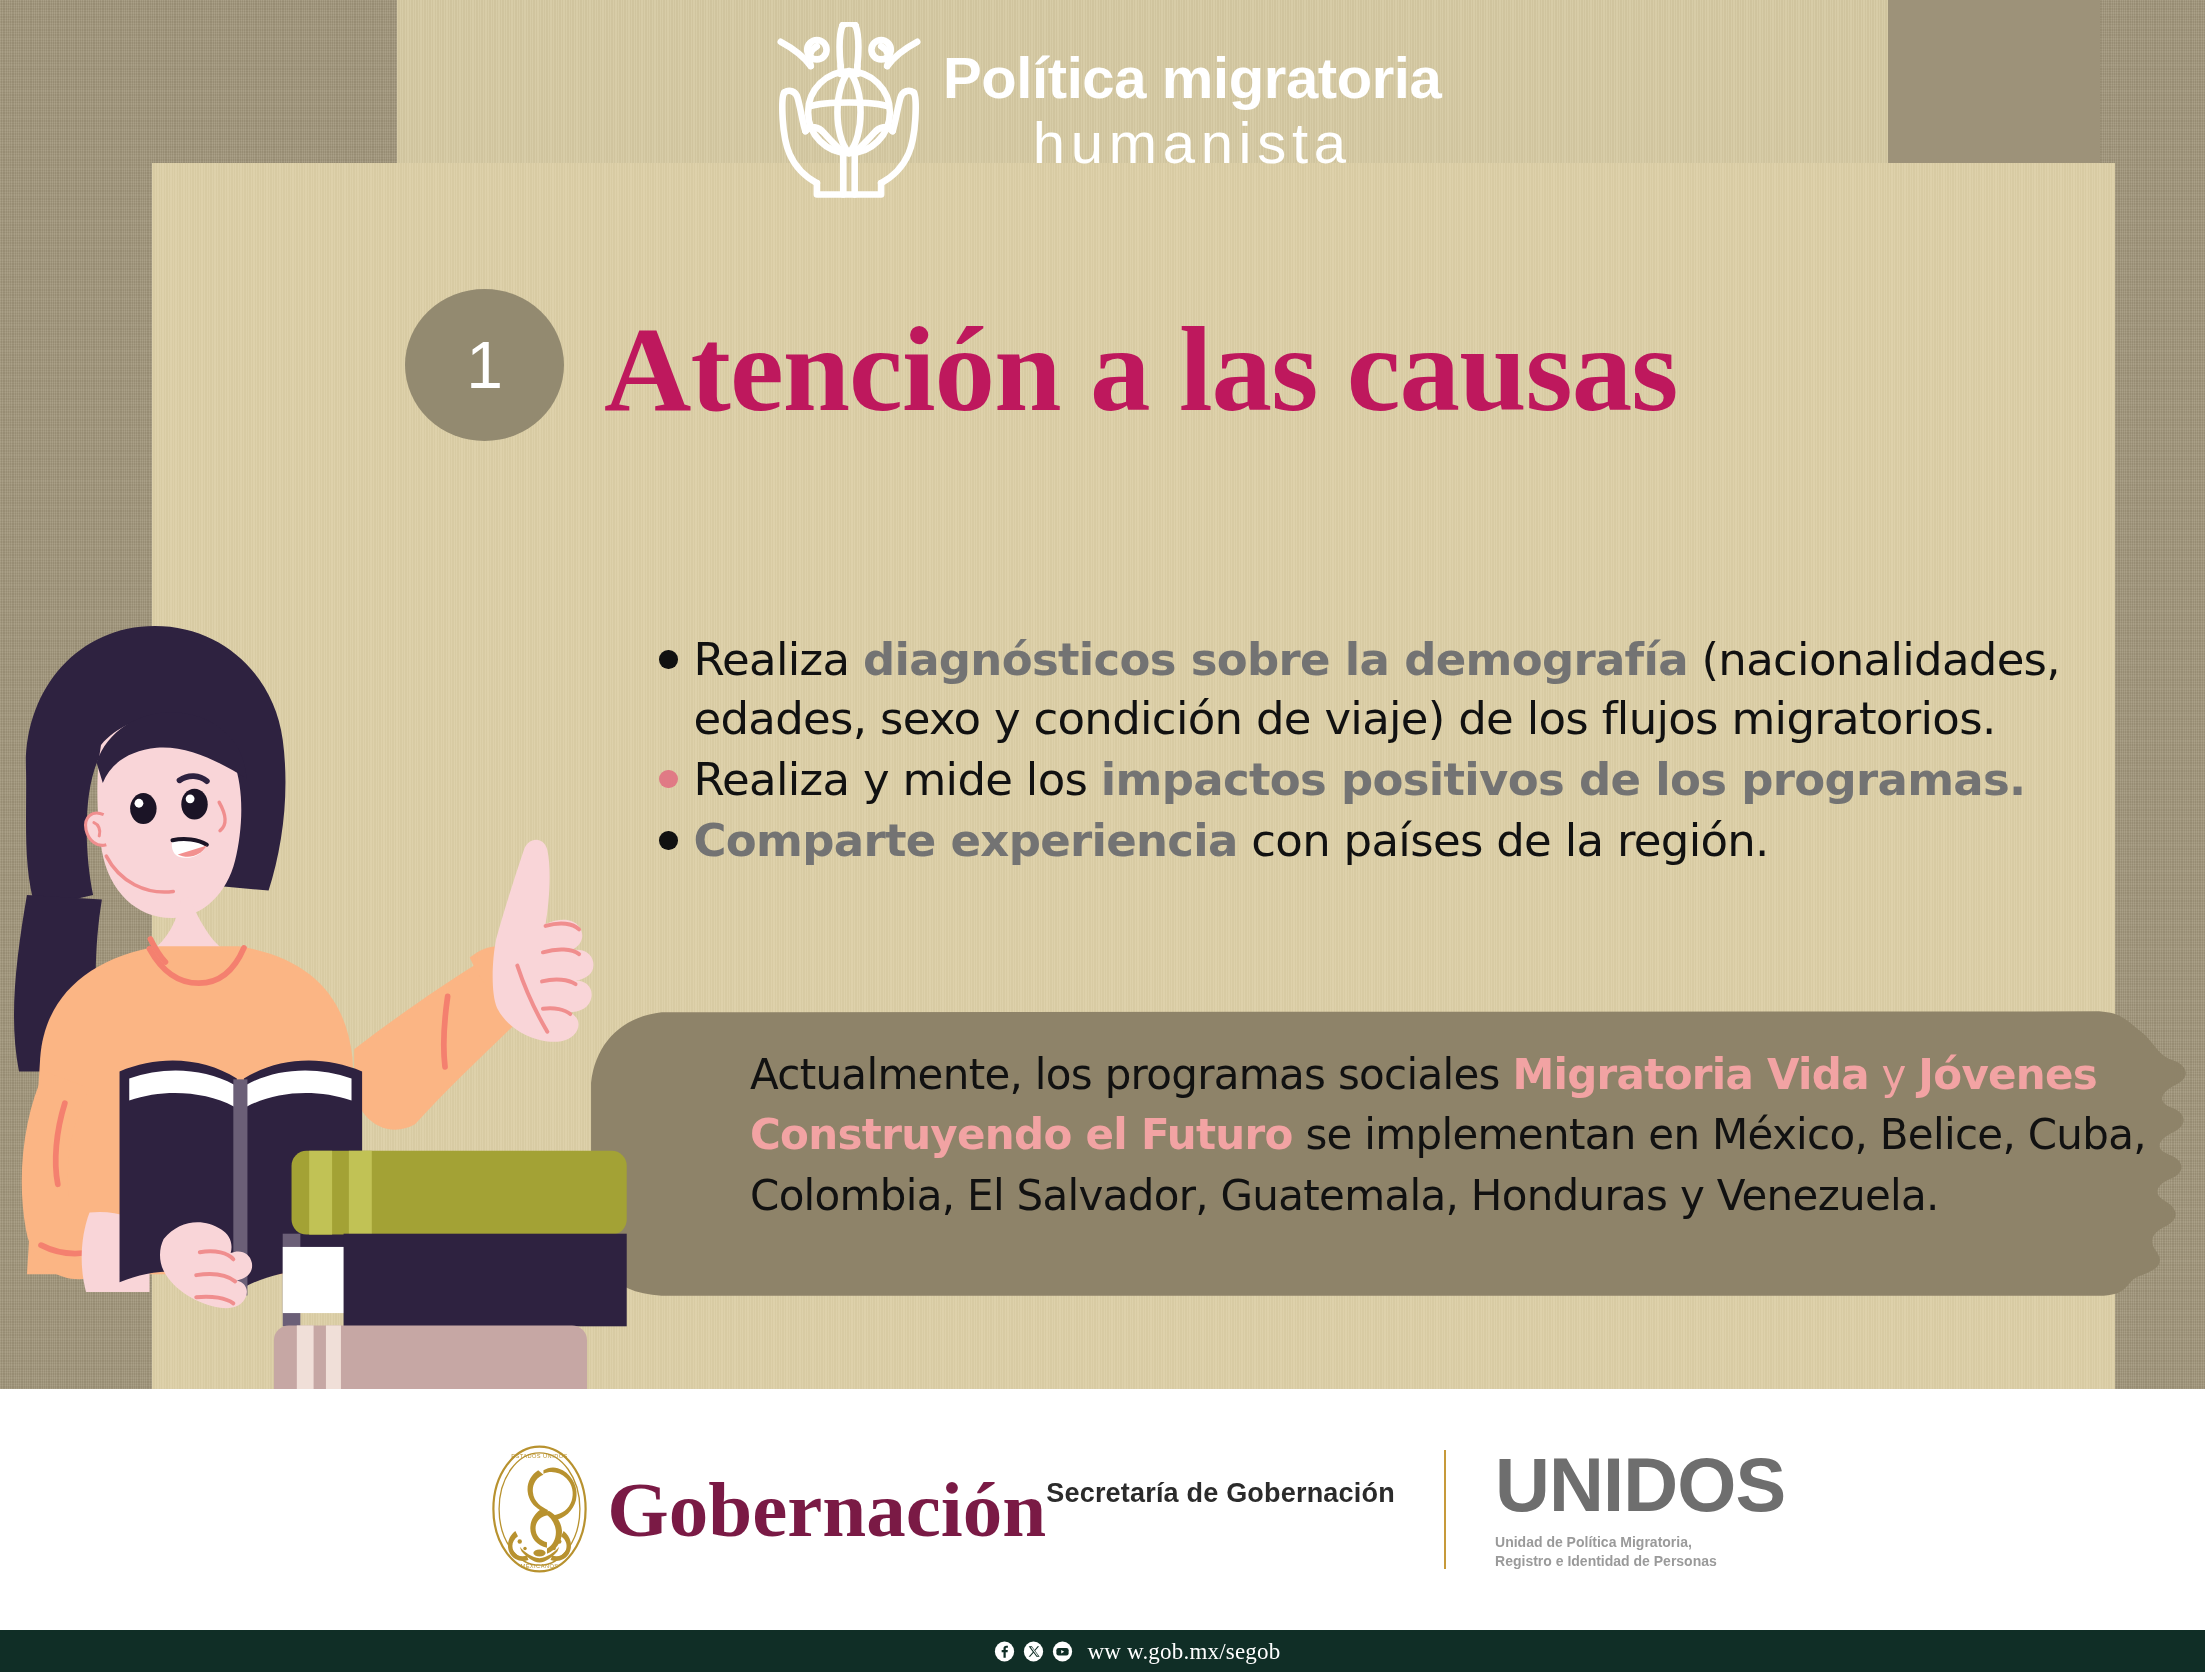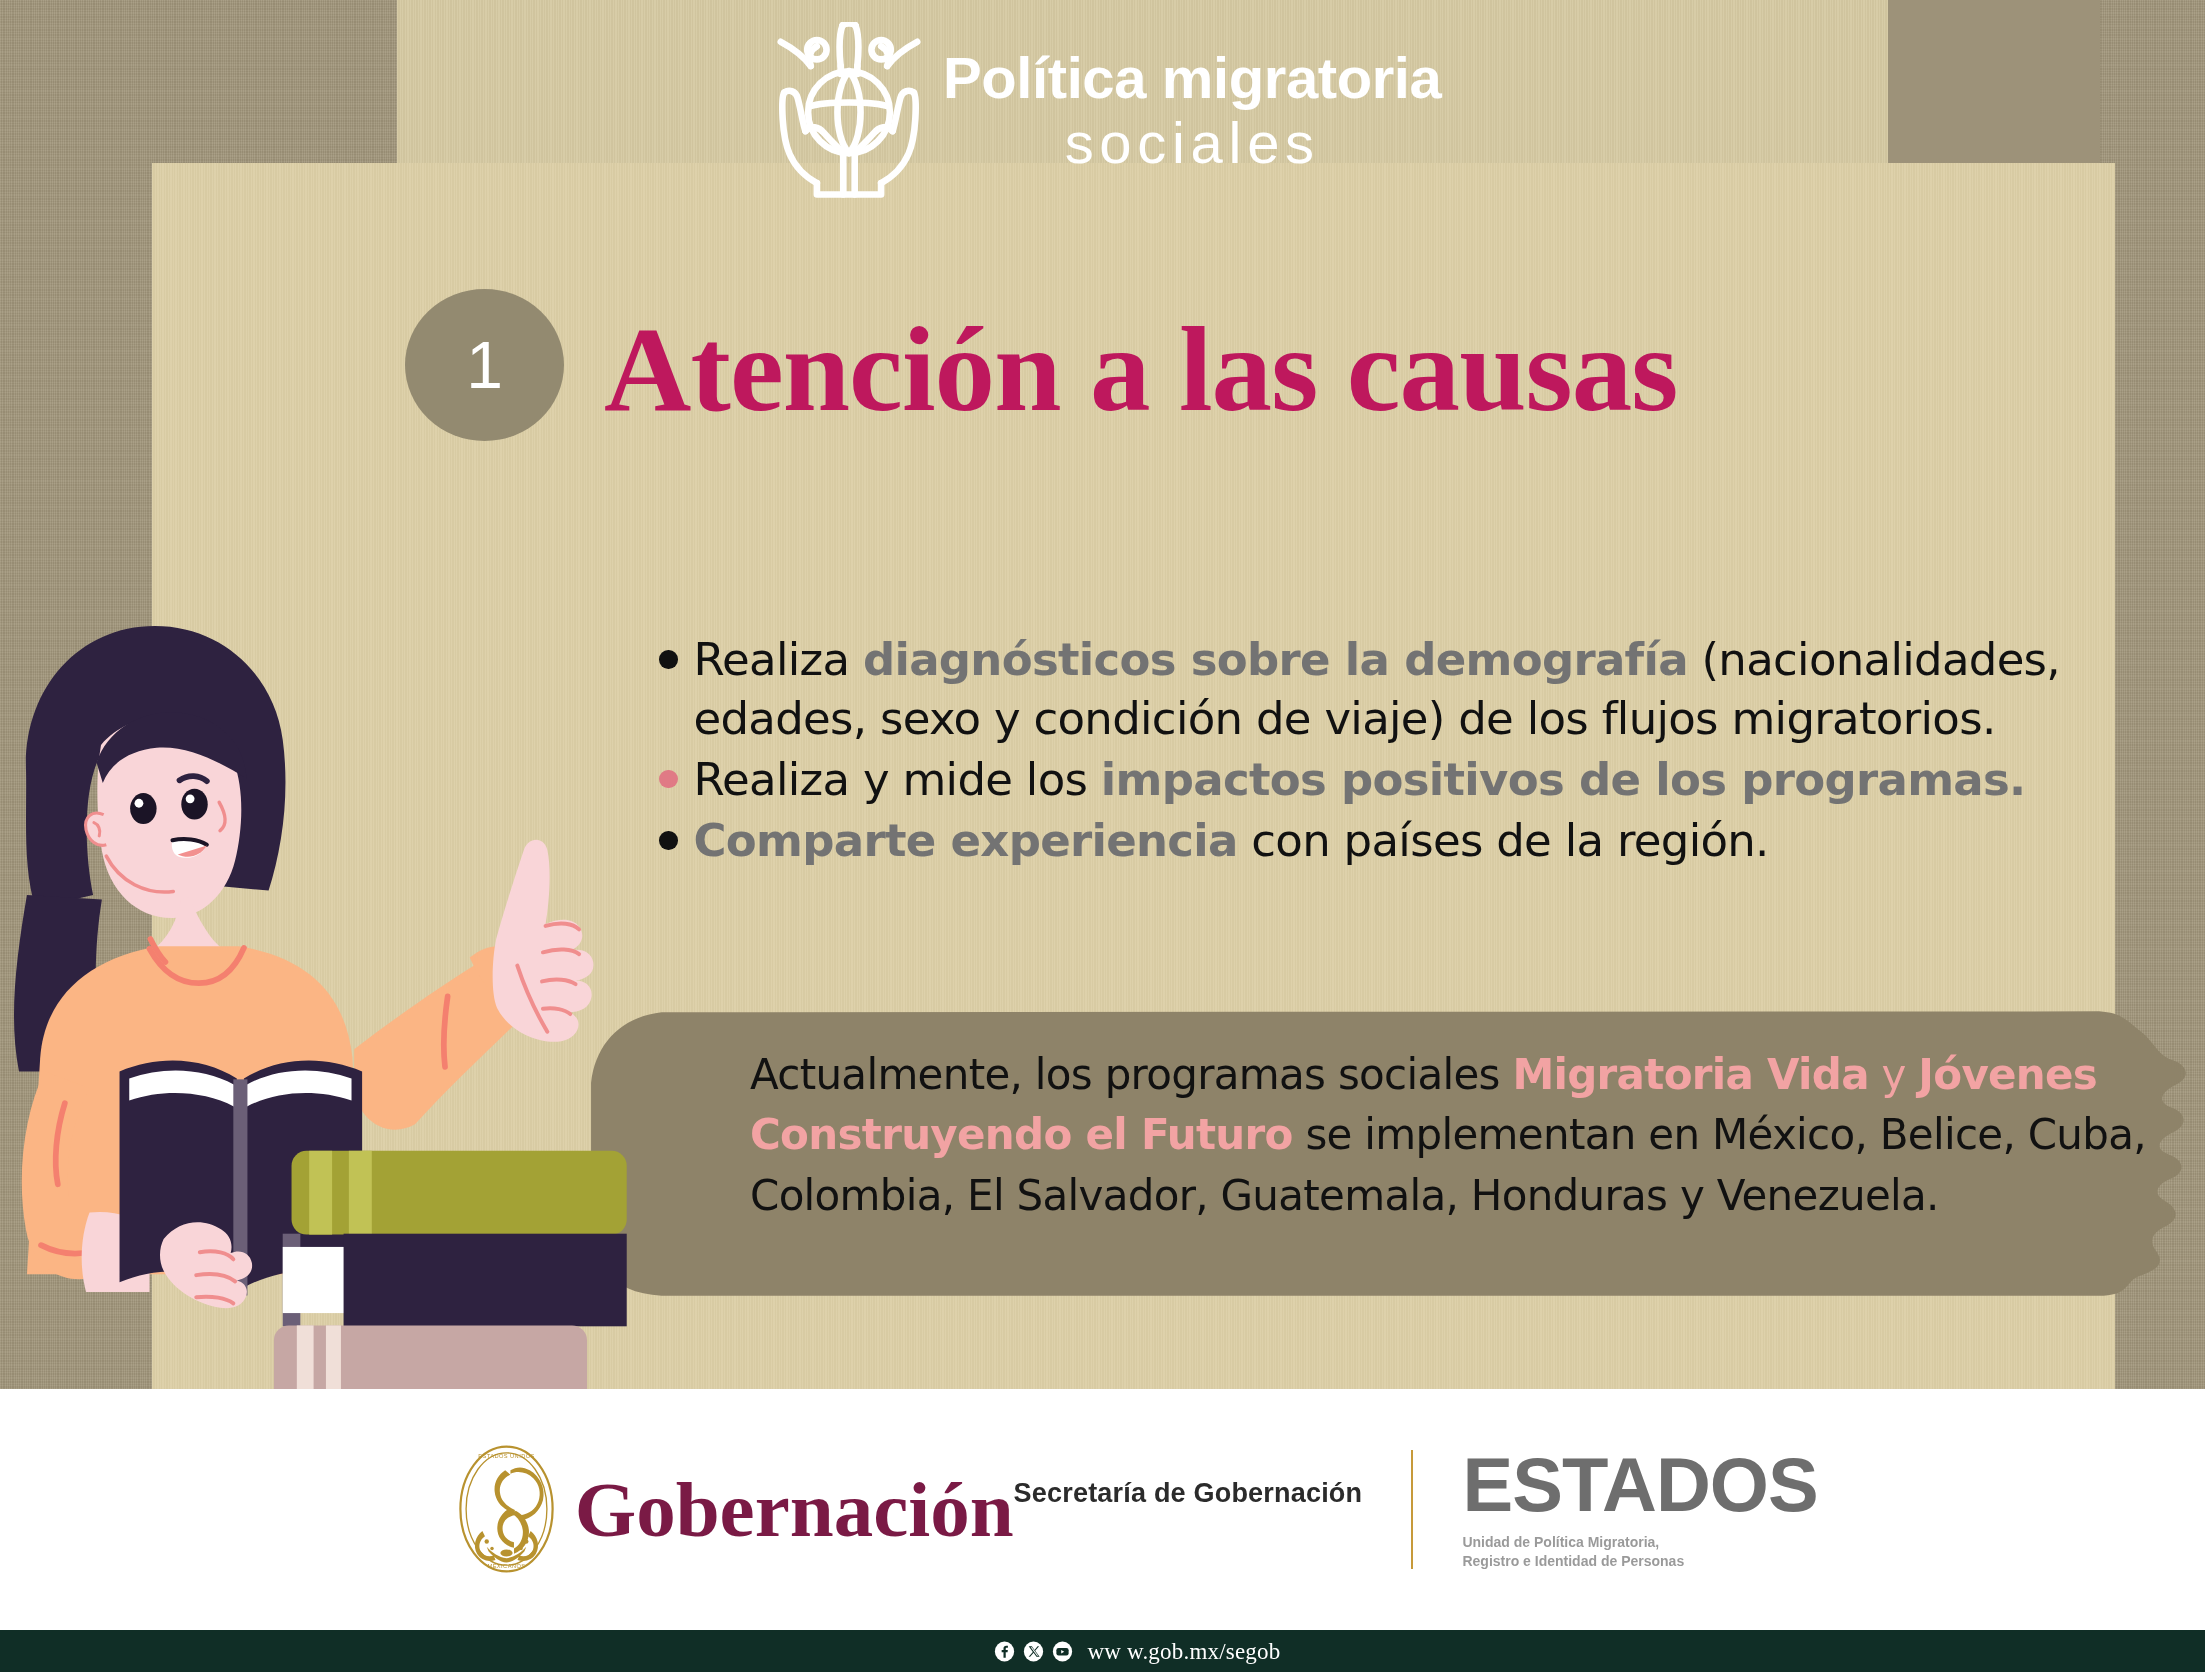--- a/index.html
+++ b/index.html
@@ -196,21 +196,21 @@
         <path d="M312 160 C320 172 318 260 300 300 C286 332 264 352 238 366"></path>
         <path d="M312 160 C300 152 286 158 282 172 C274 200 270 232 264 248"></path>
         <path d="M264 248 C252 234 234 238 222 252 C206 270 190 286 178 296"></path>
         <path d="M92 366 L92 392 L238 392 L238 366"></path>
         <path d="M152 296 L152 392"></path>
         <path d="M178 296 L178 392"></path>
       </g>
     </svg>
     <div class="brand-text">
       <div class="brand-l1">Política migratoria</div>
-      <div class="brand-l2">sociales</div>
+      <div class="brand-l2">humanista</div>
     </div>
   </div>
 
   <div class="badge">
     <span>1</span>
   </div>
   <div class="page-title">Atención a las causas</div>
 
   <div class="bullets">
     <div class="bullet-row">
@@ -392,21 +392,21 @@
             <circle cx="148" cy="240" r="4"></circle>
         </g>
       </svg>
       <div class="gob-block">
         <div class="gob-main">Gobernación</div>
         <div class="gob-sub">Secretaría de Gobernación</div>
       </div>
     </div>
     <div class="f-div"></div>
     <div class="upm-block">
-      <div class="upm-main">ESTADOS</div>
+      <div class="upm-main">UNIDOS</div>
       <div class="upm-sub">
         <span>Unidad de Política Migratoria,</span><br>
         <span>Registro e Identidad de Personas</span>
       </div>
     </div>
   </div>
 
   <div class="bottombar">
     <svg class="sicon" viewBox="0 0 48 48">
       <ellipse cx="24" cy="24" rx="22" ry="23" fill="#ffffff"></ellipse>

